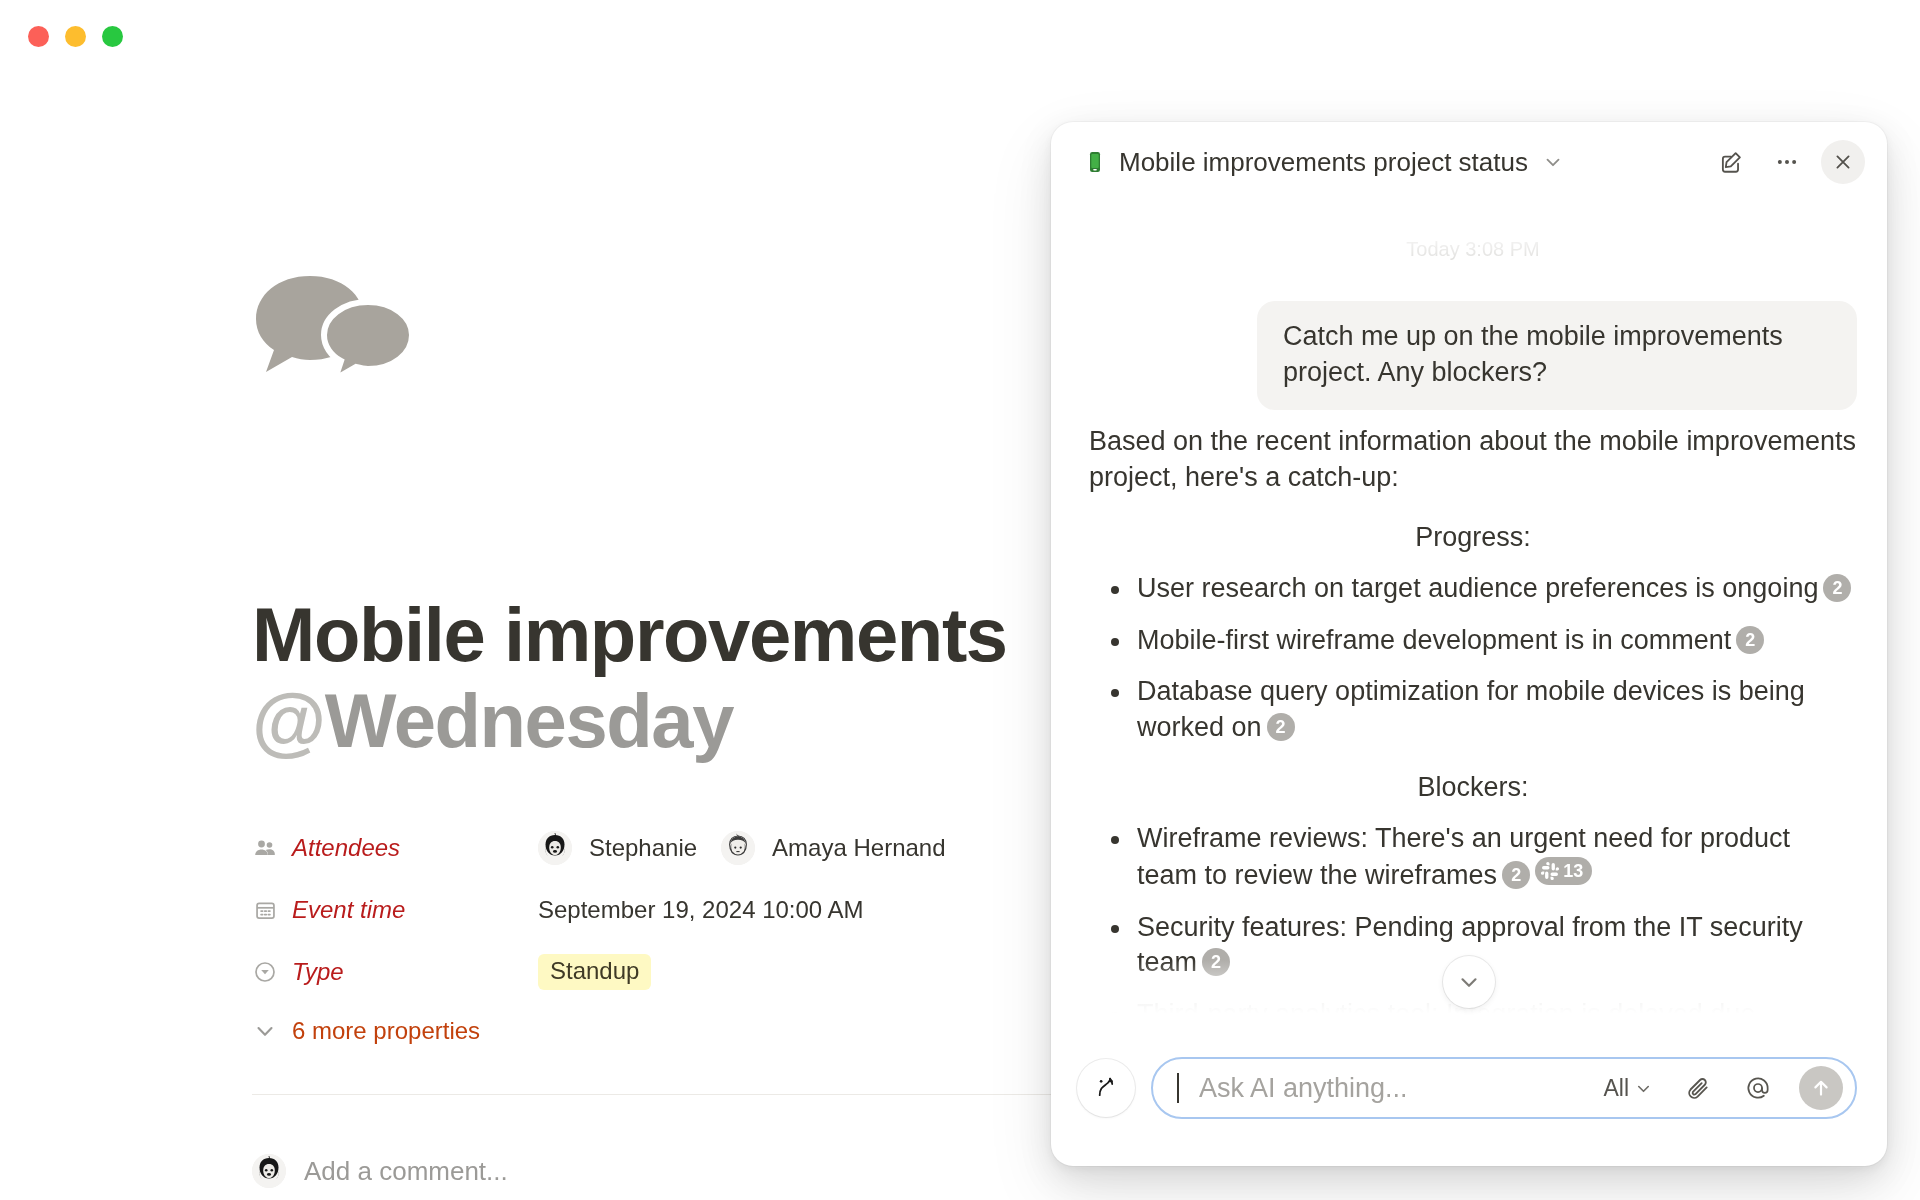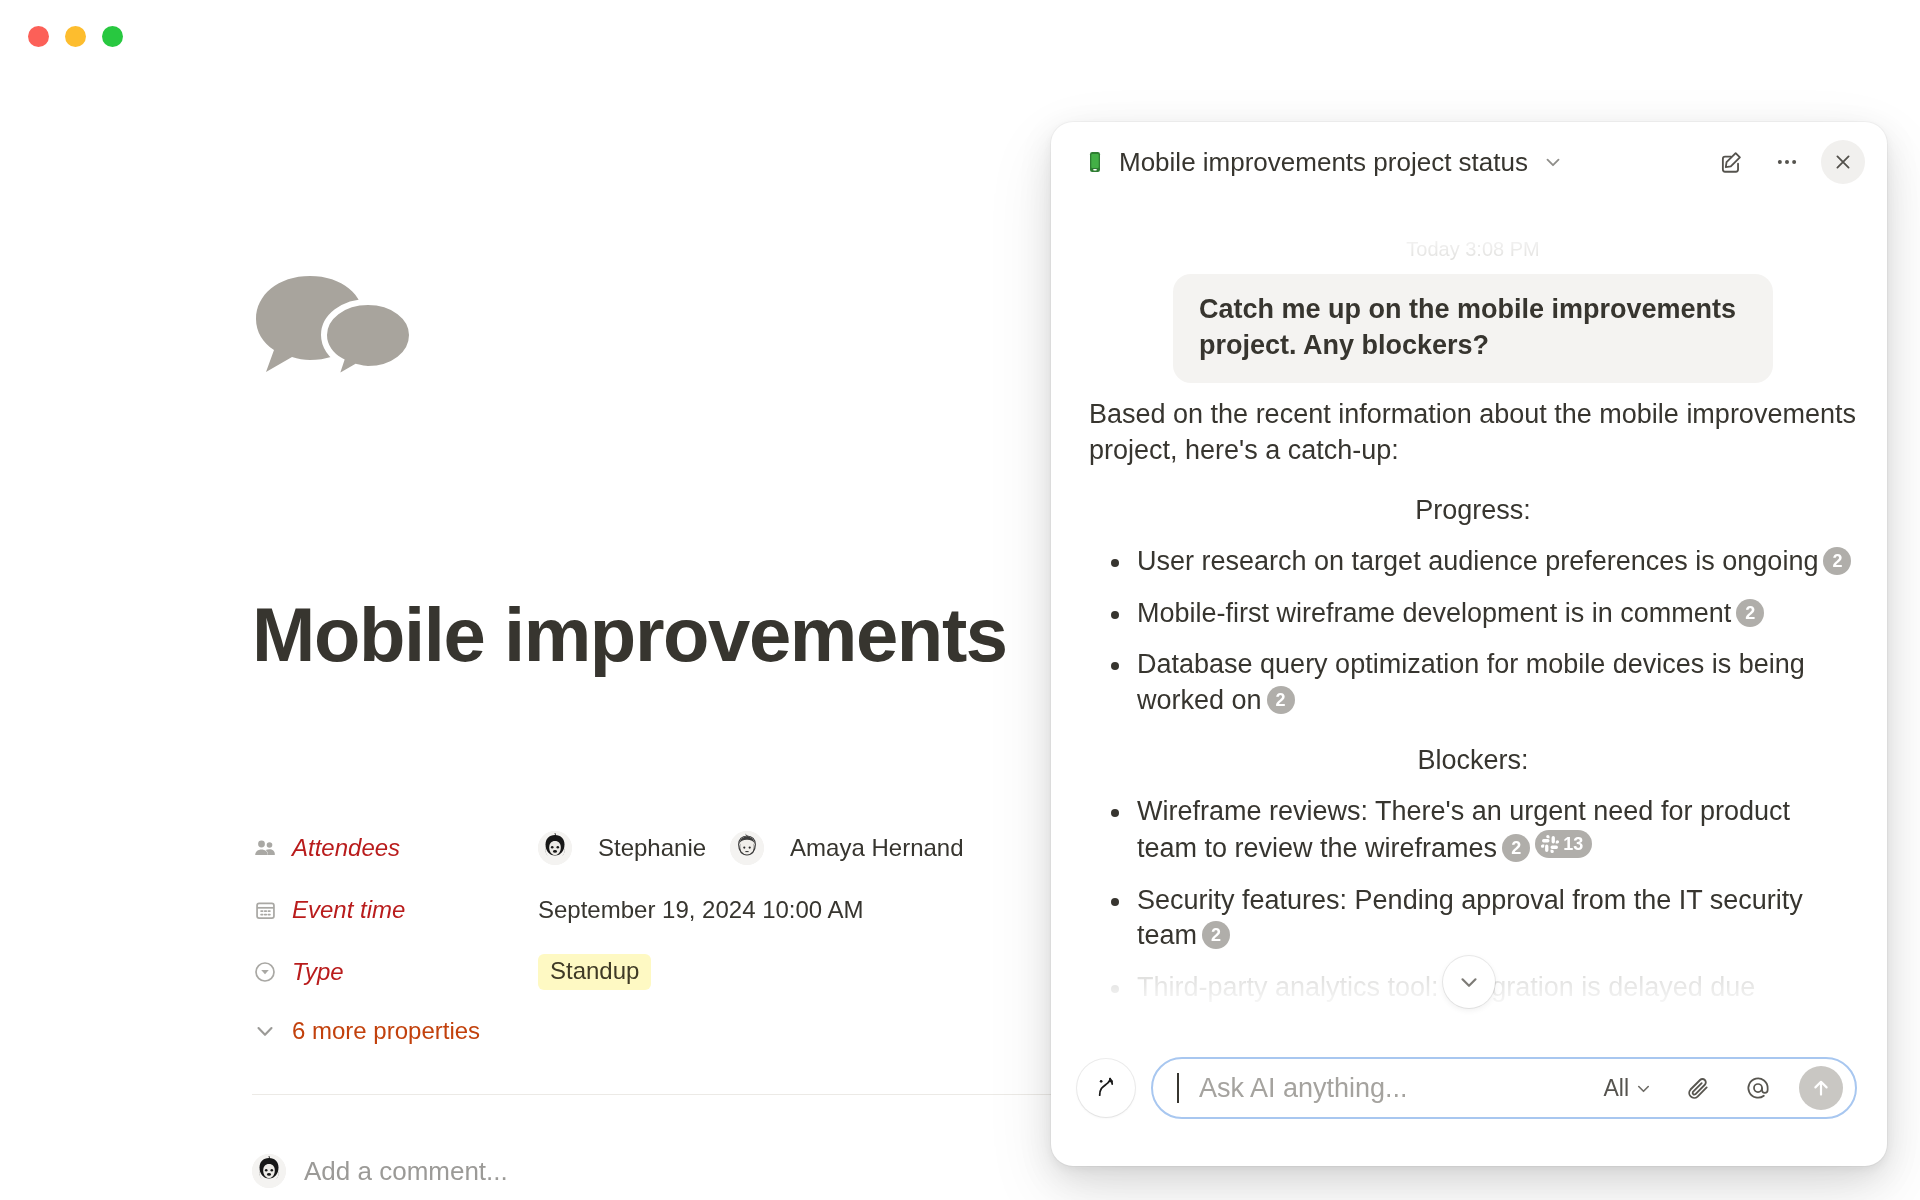--- a/index.html
+++ b/index.html
@@ -75,21 +75,21 @@
     color: #b91c1c;
     font-size: 24px;
     font-style: italic;
   }
   .prop-icon { width: 26px; height: 26px; display: inline-flex; align-items: center; justify-content: center; color: #a9a8a4; }
   .prop-value {
     font-size: 24px; color: #37352f;
     display: flex; align-items: center; gap: 10px;
     white-space: nowrap;
   }
-  .attendee { display: inline-flex; align-items: center; gap: 26px; margin-right: 14px; }
+  .attendee { display: inline-flex; align-items: center; gap: 17px; margin-right: 14px; }
   .avatar {
     width: 34px; height: 34px; border-radius: 50%;
     background: #f1f0ee; overflow: hidden;
     display: inline-flex; align-items: center; justify-content: center;
     flex: 0 0 34px;
   }
   .tag-standup {
     background: #fef9c3; color: #3f3a26;
     border-radius: 6px;
     padding: 5px 12px 7px;
@@ -170,21 +170,21 @@
     position: absolute; top: 0; left: 0; right: 0; height: 72px;
     background: linear-gradient(to bottom, #ffffff 34%, rgba(255,255,255,0.0) 100%);
     pointer-events: none; z-index: 3;
   }
   .fade-bottom {
     position: absolute; bottom: 0; left: 0; right: 0; height: 74px;
     background: linear-gradient(to top, #ffffff 28%, rgba(255,255,255,0.0) 100%);
     pointer-events: none; z-index: 3;
   }
 
-  .user-bubble-wrap { display: flex; justify-content: center; margin-top: 13px; font-weight: bold; }
+  .user-bubble-wrap { display: flex; justify-content: flex-end; margin-top: 40px; }
   .user-bubble {
     background: #f4f3f1;
     border-radius: 18px;
     padding: 18px 26px 20px;
     max-width: 600px;
     font-size: 27px; line-height: 1.32;
     color: #37352f;
   }
 
   .ai-text {
@@ -305,20 +305,23 @@
 
       <div class="doc-emoji">
         <svg viewBox="0 0 170 110" width="170" height="110">
           <path d="M58 4 C26 4 4 23 4 47 C4 60 11 71 22 78 L14 100 L40 85 C46 87 52 88 58 88 C90 88 112 69 112 47 C112 23 90 4 58 4 Z" fill="#a8a49d"></path>
           <path d="M116 30 C91 30 72 45 72 63 C72 74 79 84 89 89 L83 107 L104 95 C108 96 112 97 116 97 C141 97 160 82 160 63 C160 45 141 30 116 30 Z" fill="#a8a49d" stroke="#ffffff" stroke-width="6"></path>
         </svg>
       </div>
 
       <h1 class="doc-title">
         <span>Mobile improvements</span>
+        <span class="title-line2">
+          <span class="at">@</span><span class="mention">Wednesday</span>
+        </span>
       </h1>
 
       <div class="props">
 
         <div class="prop-row">
           <div class="prop-label">
             <span class="prop-icon">
               <svg viewBox="0 0 24 24" width="24" height="24" fill="#a9a8a4">
                 <circle cx="8.5" cy="8" r="3.4"></circle>
                   <circle cx="16.5" cy="9" r="2.8"></circle>

